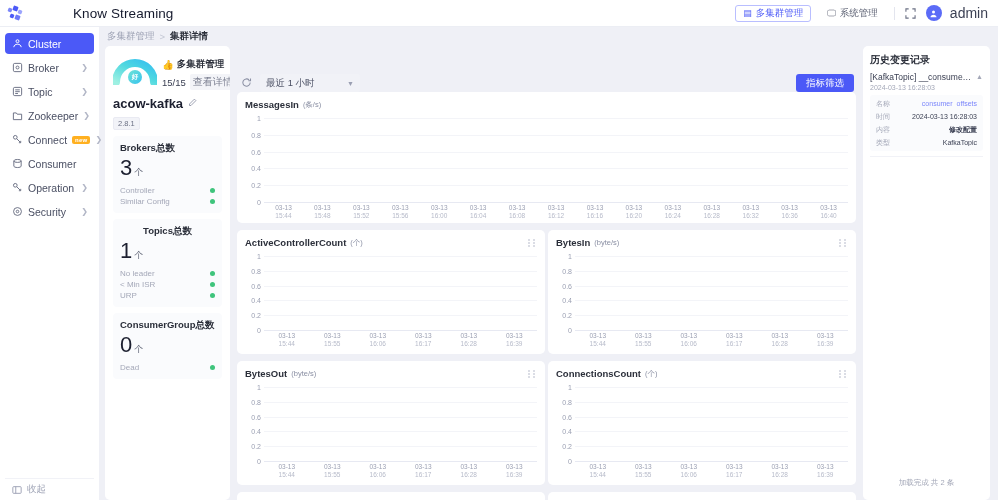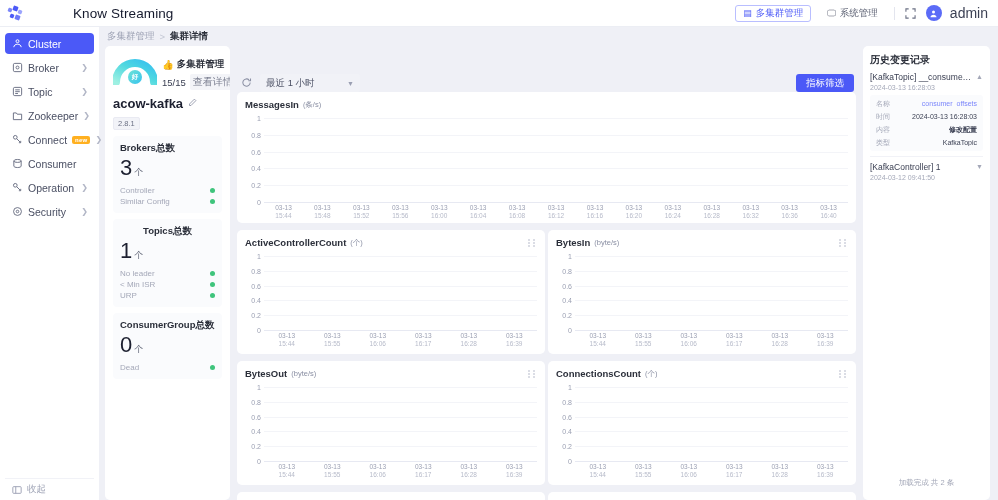--- a/index.html
+++ b/index.html
@@ -770,27 +770,20 @@
                     <span class="hist-k">内容</span>
                     <span class="hist-v bold">修改配置</span>
                   </div>
                   <div class="hist-row">
                     <span class="hist-k">类型</span>
                     <span class="hist-v ">KafkaTopic</span>
                   </div>
                 </div>
               </div>
               <div class="hist-sep"></div>
-              <div class="hist-entry">
-                <div class="hist-head">
-                  <span class="hist-name">[KafkaController] 1</span>
-                  <span class="hist-caret">▼</span>
-                </div>
-                <div class="hist-time">2024-03-12 09:41:50</div>
-              </div>
             </div>
           <div class="hist-foot">
             <span class="ln"></span>
             <span class="txt">加载完成 共 2 条</span>
             <span class="ln"></span>
           </div>
         </div>
 
       </div>
     </div>

